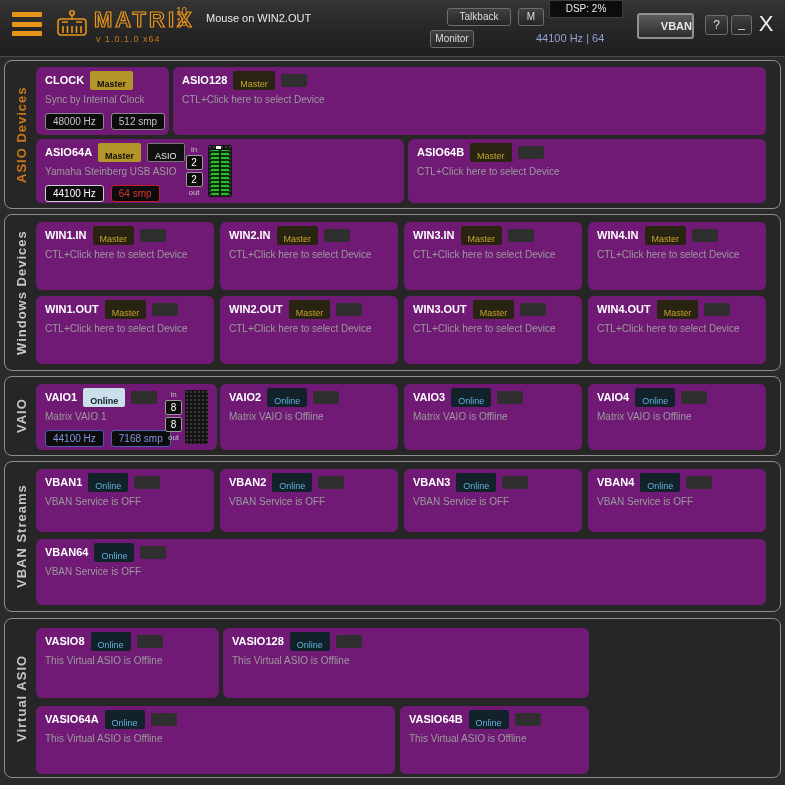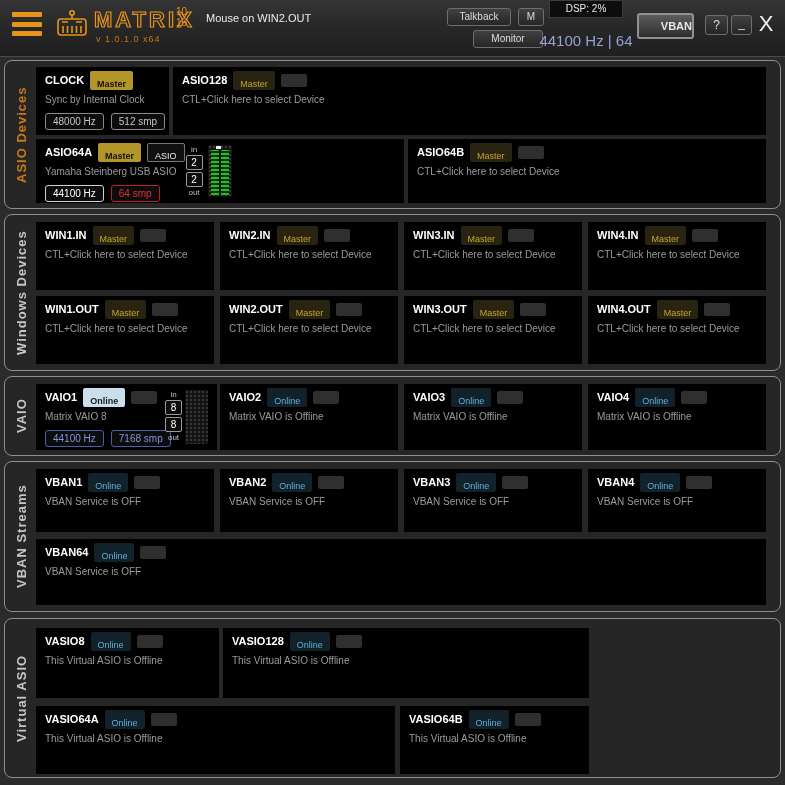--- a/index.html
+++ b/index.html
@@ -12,28 +12,28 @@
   .logo-icon{position:absolute;left:55px;top:9px}
   .app-name{position:absolute;left:94px;top:7px;font-size:22px;font-weight:bold;letter-spacing:3px;color:#e8941a}
   @supports (-webkit-text-stroke: 1px black){
     .app-name{color:rgba(0,0,0,0);-webkit-text-stroke:1.2px #e8941a}
   }
   .sup-col{position:absolute;left:176px;top:6px;color:#e8941a;font-size:10px;font-weight:normal;line-height:11px}
   .version{position:absolute;left:96px;top:34px;color:#c87818;font-size:9px;letter-spacing:1px}
   .status{position:absolute;left:206px;top:12px;color:#ebebeb;font-size:11px}
   .hbtn{position:absolute;background:linear-gradient(#404040,#262626);border:1px solid #6e6e6e;border-radius:3px;color:#ddd;font-size:10px;text-align:center;cursor:pointer}
   .dsp{position:absolute;left:549px;top:0;width:74px;height:18px;background:#0d0d0d;border:1px solid #3c3c3c;color:#ececec;font-size:10px;line-height:16px;text-align:center}
-  .rate-info{position:absolute;left:536px;top:32px;width:100px;text-align:center;color:#94a2d8;font-size:15px}
+  .rate-info{position:absolute;left:536px;top:32px;width:100px;text-align:left;color:#94a2d8;font-size:11px}
   .vban-btn{position:absolute;left:637px;top:13px;width:57px;height:26px;border:2px solid #909090;border-radius:3px;background:linear-gradient(#5c5c5c,#2e2e2e);color:#e6e6e6;font-weight:bold;font-size:11px;text-align:right;line-height:22px;cursor:pointer}
   .close-x{position:absolute;left:752px;top:9px;width:28px;height:32px;color:#f0f0f0;font-size:22px;text-align:center;line-height:30px;cursor:pointer}
   
   .section{position:absolute;left:4px;width:777px;background:#262626;border:1px solid #8f8f8f;border-radius:8px}
   .vlabel{position:absolute;left:2px;top:0;height:100%;width:28px;display:flex;align-items:center;justify-content:center;font-weight:bold;font-size:13px;letter-spacing:1px;color:#c6c6c6;writing-mode:vertical-rl;transform:rotate(180deg);white-space:nowrap}
   .vlabel.orange{color:#c87818}
-  .cell{position:absolute;background:#000000;border-radius:0;padding:6px 9px;display:flex;overflow:hidden;cursor:pointer}
+  .cell{position:absolute;background:#701a75;border-radius:6px;padding:6px 9px;display:flex;overflow:hidden;cursor:pointer}
   .cell-main{flex:1;min-width:0}
   .cell-head{display:flex;align-items:center;gap:6px;height:14px}
   .cell-title{color:#fff;font-size:11px;font-weight:bold;white-space:nowrap}
   .badge{font-size:9px;line-height:13px;height:19px;padding:7px 7px;border-radius:2px;white-space:nowrap;cursor:pointer}
   .badge.m-on{background:#b3962a;color:#141005;font-weight:bold}
   .badge.m-off{background:#292412;color:#c6a42e}
   .badge.o-on{background:#cadfe9;color:#101c26;font-weight:bold}
   .badge.o-off{background:#12222b;color:#5fb0d8}
   .badge.type{background:#101010;border:1px solid #777;color:#e8e8e8;line-height:11px}
   .blank{width:26px;height:13px;border-radius:2px;background:#2f2f2f}
@@ -72,21 +72,21 @@
       </g>
     </svg>
     <div class="app-name">MATRIX</div>
     <div class="sup-col">
       <div>10</div>
       <div>10</div>
     </div>
     <div class="version">v 1.0.1.0 x64</div>
     <div class="status">Mouse on WIN2.OUT</div>
     <div class="hbtn" style="left:447px;top:8px;width:64px;height:18px;line-height:16px">Talkback</div>
-    <div class="hbtn" style="left:473px;top:30px;width:70px;height:18px;line-height:16px">Monitor</div>
+    <div class="hbtn" style="left:430px;top:30px;width:44px;height:18px;line-height:16px">Monitor</div>
     <div class="hbtn" style="left:518px;top:8px;width:26px;height:18px;line-height:16px">M</div>
     <div class="dsp">DSP: 2%</div>
     <div class="rate-info">44100 Hz | 64</div>
     <div class="vban-btn">VBAN</div>
     <div class="hbtn" style="left:705px;top:15px;width:23px;height:20px;line-height:18px;font-size:12px">?</div>
     <div class="hbtn" style="left:731px;top:15px;width:21px;height:20px;line-height:15px;font-size:12px">_</div>
     <div class="close-x">X</div>
   </div>
 
   <div class="section" style="top:60px;height:149px">
@@ -244,21 +244,21 @@
   <div class="section" style="top:376px;height:80px">
     <div class="vlabel">VAIO</div>
 
     <div class="cell" style="left:31px;top:7px;width:181px;height:66px">
       <div class="cell-main" style="flex:0 0 118px">
         <div class="cell-head">
           <span class="cell-title">VAIO1</span>
           <span class="badge o-on">Online</span>
           <span class="blank"></span>
         </div>
-        <div class="cell-desc">Matrix VAIO 8</div>
+        <div class="cell-desc">Matrix VAIO 1</div>
         <div class="rates">
           <span class="ratebox b">44100 Hz</span>
           <span class="ratebox b">7168 smp</span>
         </div>
       </div>
       <div class="io-col">
         <div class="io-label">in</div>
         <div class="io-box">8</div>
         <div class="io-box">8</div>
         <div class="io-label">out</div>

